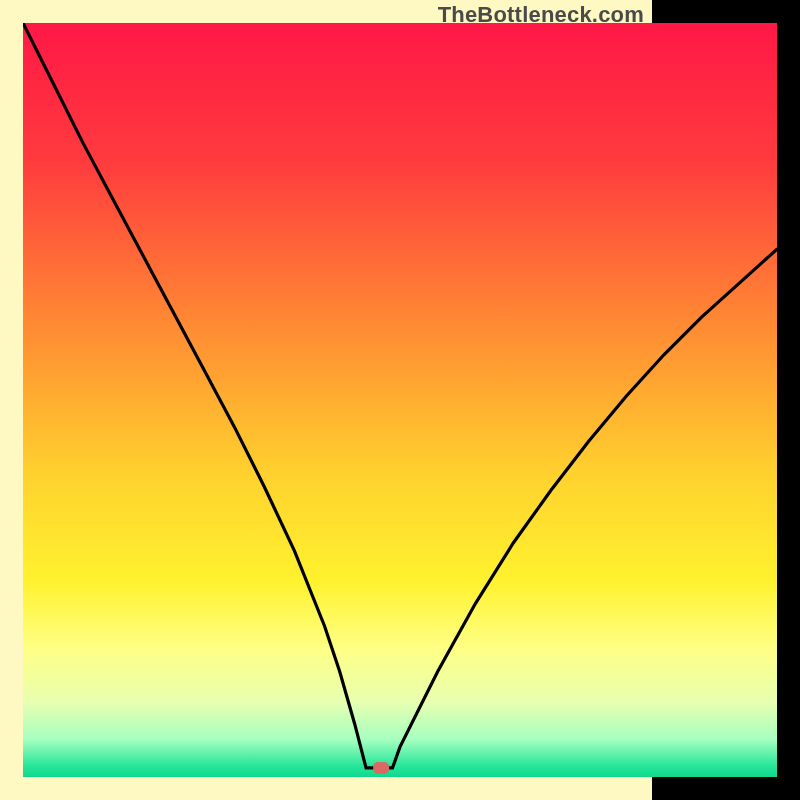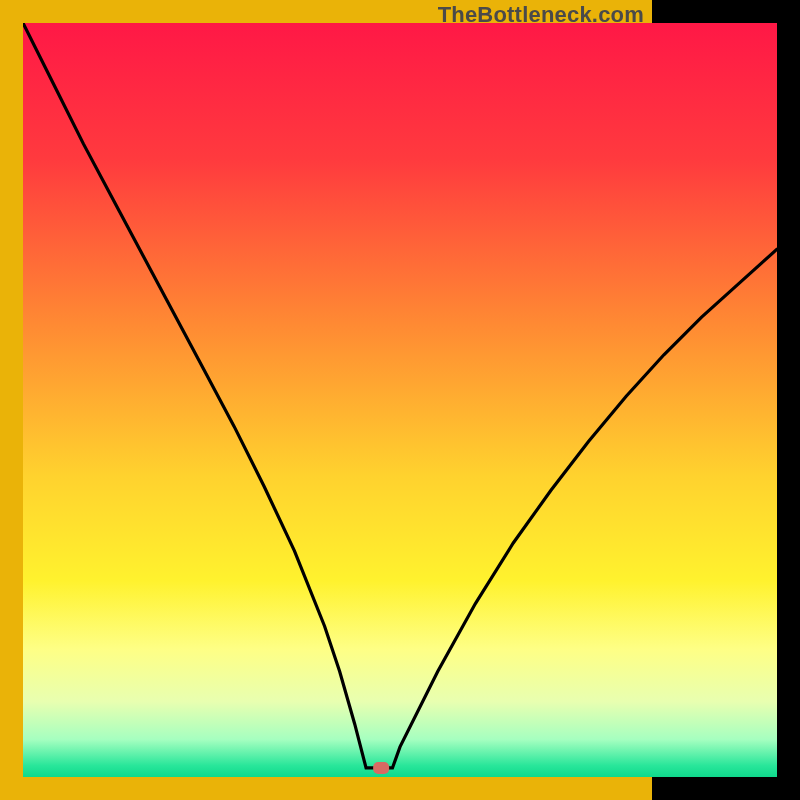--- a/index.html
+++ b/index.html
@@ -7,21 +7,21 @@
     padding: 0;
     width: 800px;
     height: 800px;
     background: #000;
     font-family: Arial, Helvetica, sans-serif;
   }
   .outer {
     position: relative;
     width: 652px;
     height: 800px;
-    background: #eab308;
+    background: #fef9c3;
   }
   .watermark {
     position: absolute;
     top: 2px;
     right: 8px;
     color: #4a4a4a;
     font-size: 22px;
     font-weight: 600;
     letter-spacing: 0.2px;
     z-index: 20;

